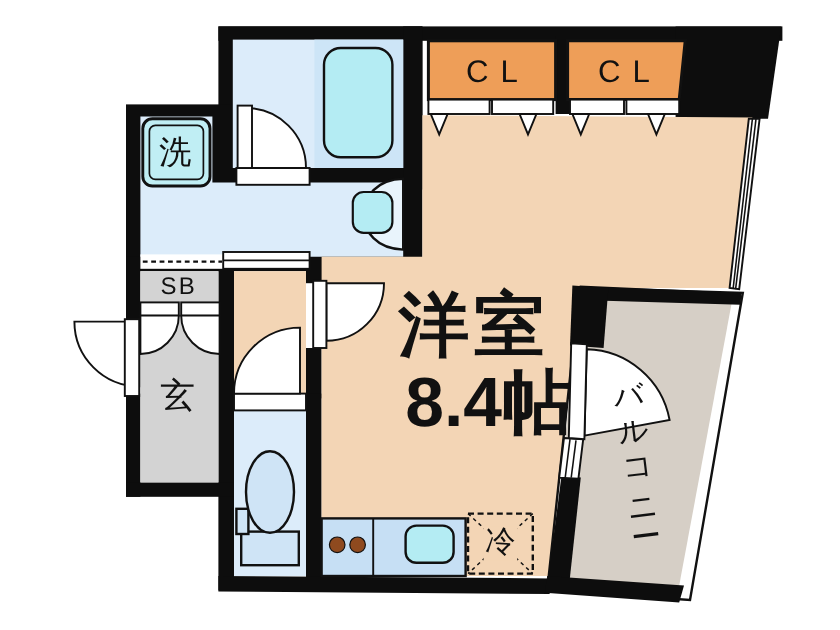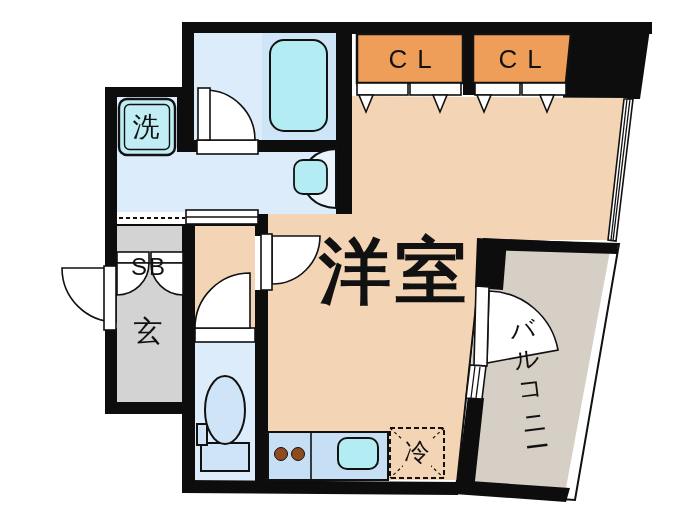--- a/index.html
+++ b/index.html
@@ -6,24 +6,24 @@
   .stage{
     position:relative;width:700px;height:525px;background:#ffffff;
     font-family:"Liberation Sans","DejaVu Sans",sans-serif;overflow:hidden;
   }
   .stage svg{position:absolute;left:0;top:0;}
   .lbl{
     position:absolute;color:#111;white-space:nowrap;line-height:1;
     transform:translate(-50%,-50%);font-family:"Liberation Sans","DejaVu Sans",sans-serif;
   }
   .lbl-washer{font-size:27px;}
-  .lbl-sb{font-size:24px;letter-spacing:2px;margin-top:28px;}
+  .lbl-sb{font-size:20px;letter-spacing:2px;}
   .lbl-genkan{font-size:29px;}
   .lbl-cl{font-size:26px;letter-spacing:10px;font-weight:500;}
-  .lbl-room{font-size:72px;font-weight:600;letter-spacing:4px;}
+  .lbl-room{font-size:59px;font-weight:600;letter-spacing:4px;}
   .lbl-size{font-size:58px;font-weight:600;}
   .lbl-balcony{
     font-size:25px;letter-spacing:5px;
     writing-mode:vertical-rl;text-orientation:upright;
     transform:translate(-50%,-50%) rotate(-7deg);
   }
   .lbl-fridge{font-size:25px;transform:translate(-50%,-50%) rotate(4deg);}
   
   .wall{fill:#0d0d0d;}
   .room{fill:#f3d5b5;}
@@ -170,15 +170,16 @@
     <rect x="403" y="439" width="28" height="28" class="room"></rect>
   </g>
 </svg>
 
   <div class="lbl lbl-washer" style="left:146px;top:127px;">洗</div>
   <div class="lbl lbl-sb" style="left:149px;top:239px;">SB</div>
   <div class="lbl lbl-genkan" style="left:148px;top:331px;">玄</div>
   <div class="lbl lbl-cl" style="left:415px;top:59px;">CL</div>
   <div class="lbl lbl-cl" style="left:525px;top:59px;">CL</div>
   <div class="lbl lbl-room" style="left:395px;top:271px;">洋室</div>
+  <div class="lbl lbl-size" style="left:407px;top:336px;">8.4帖</div>
   <div class="lbl lbl-balcony" style="left:528px;top:370px;">バルコニー</div>
   <div class="lbl lbl-fridge" style="left:417px;top:452px;">冷</div>
 </div>
 
 </body></html>

